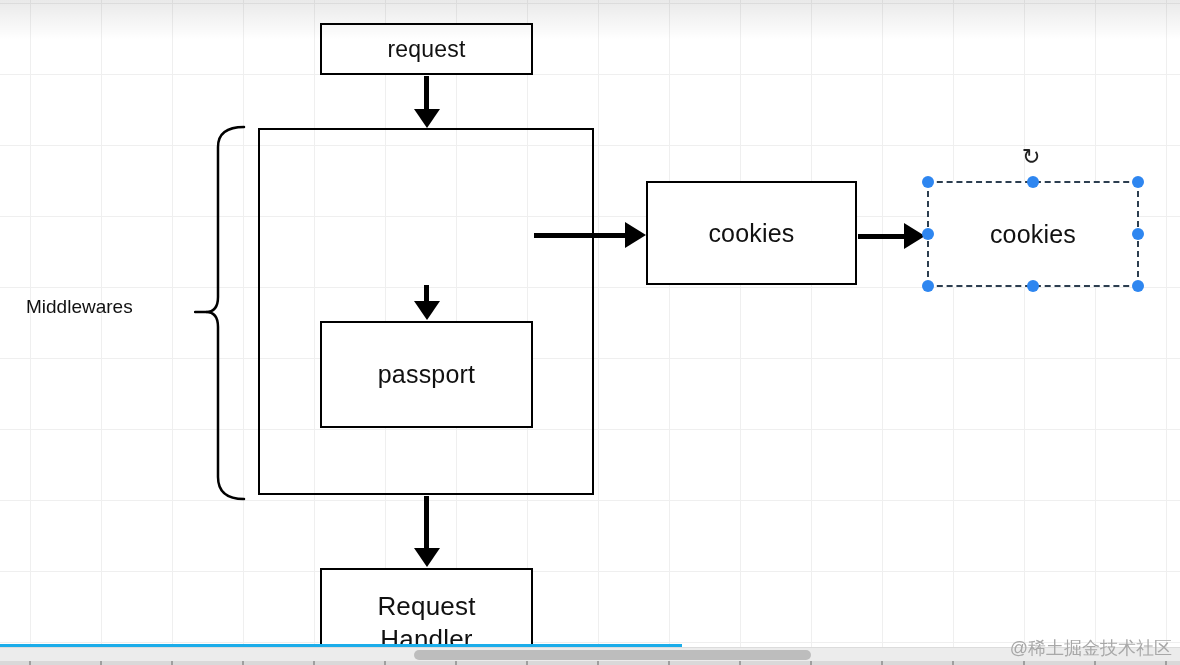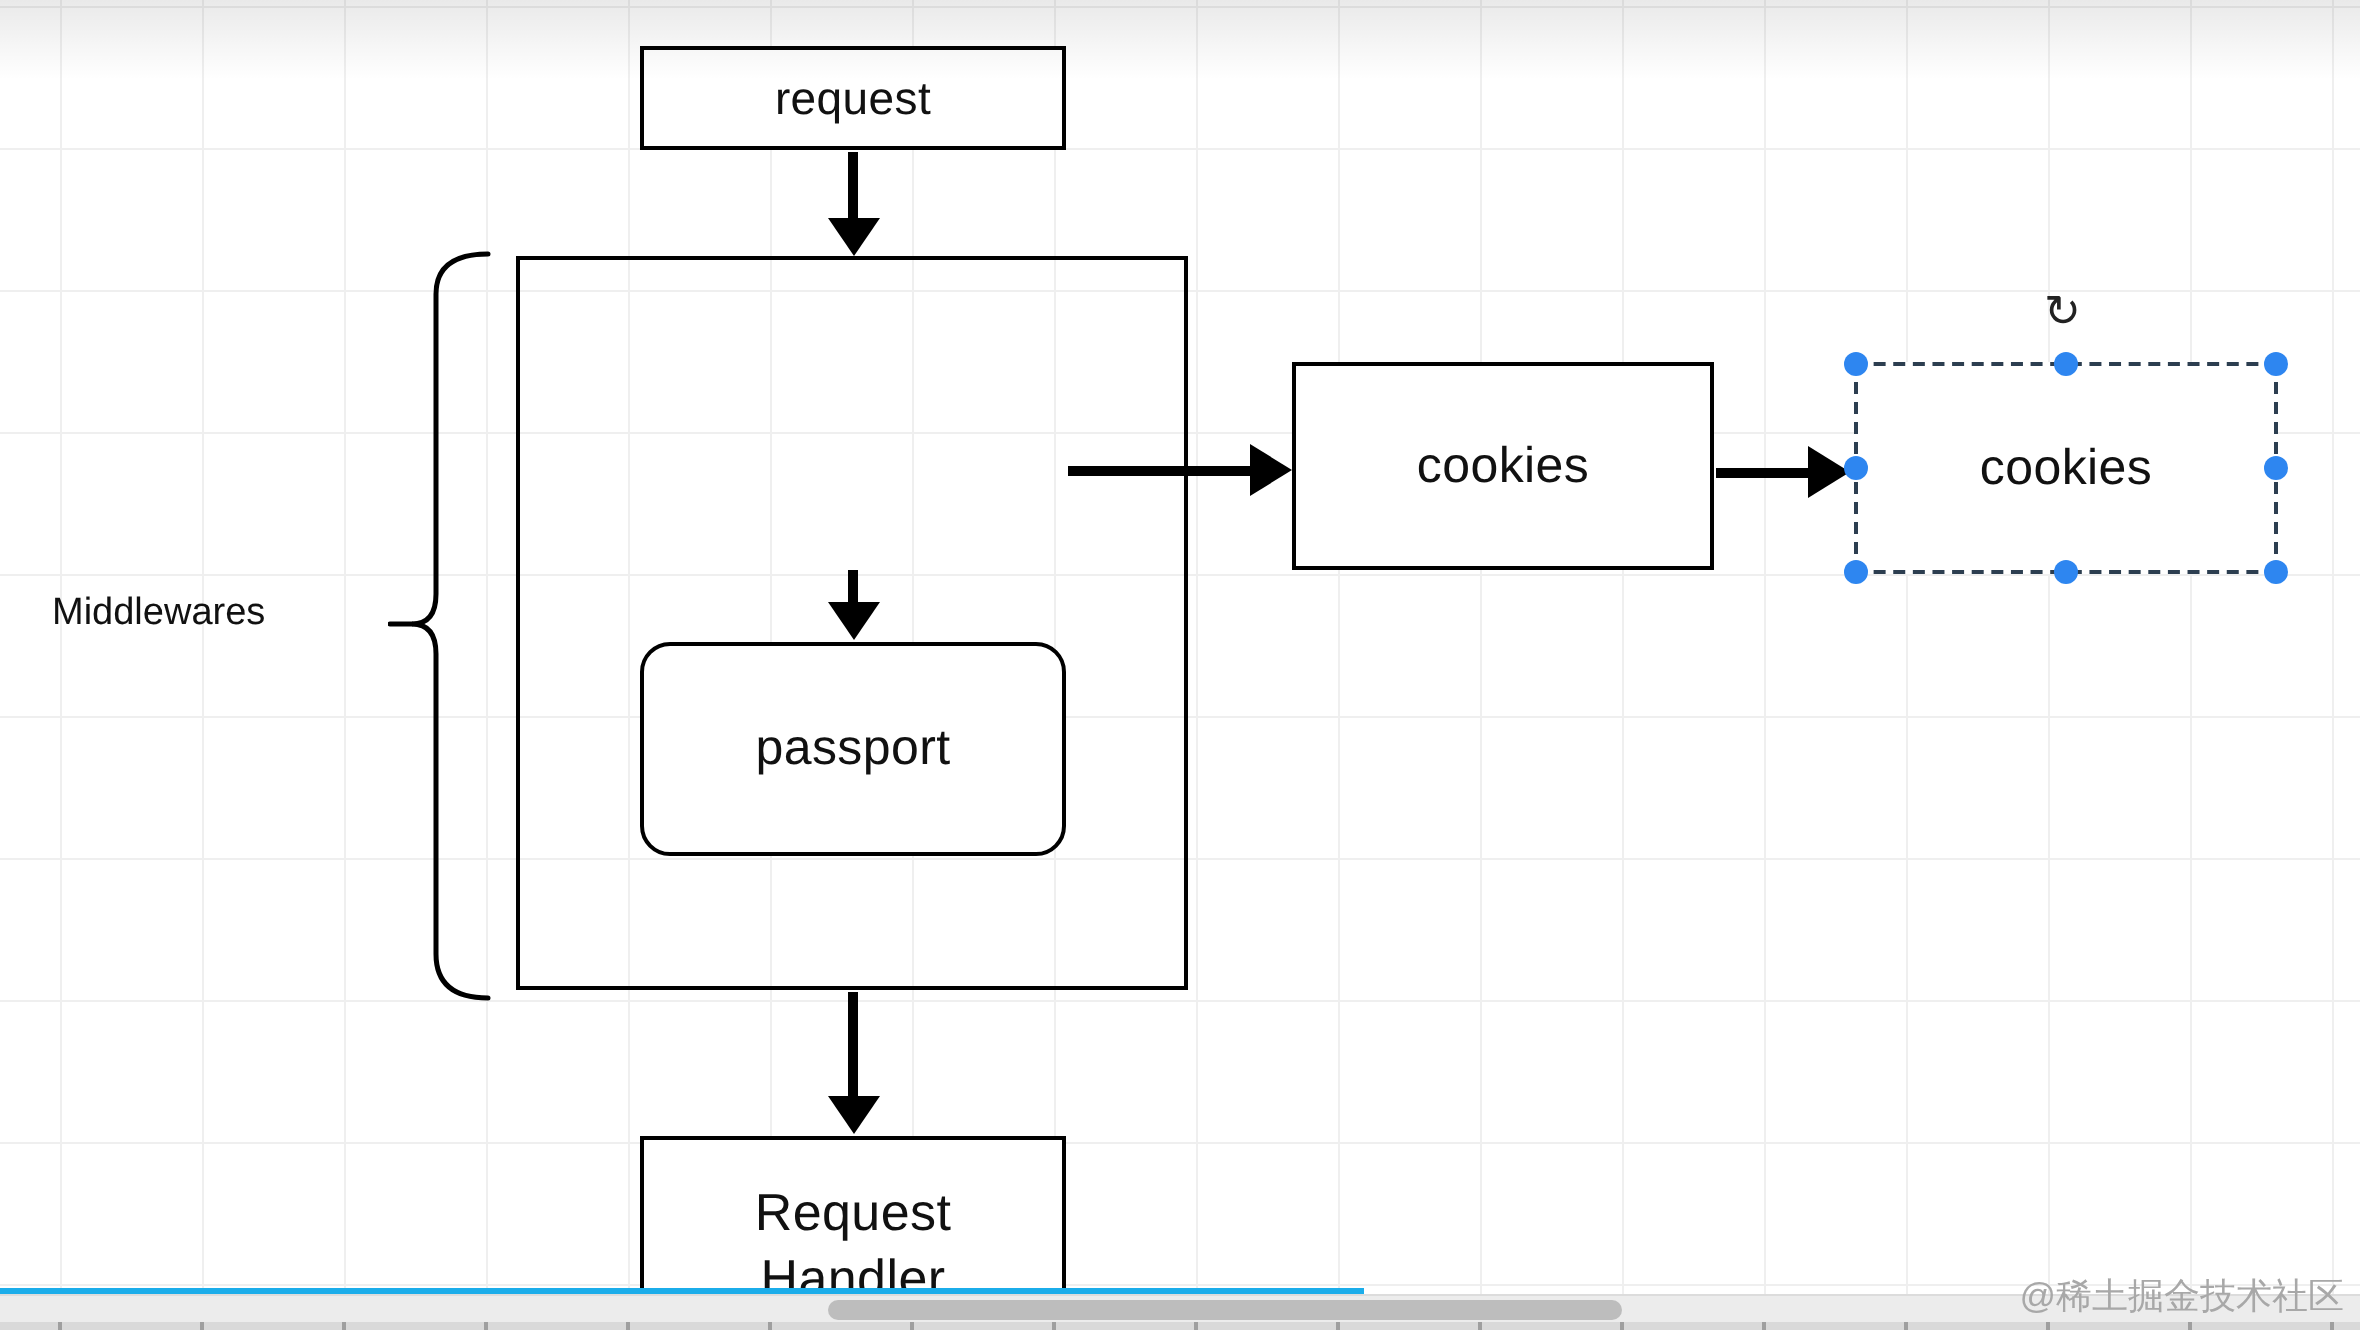--- a/index.html
+++ b/index.html
@@ -32,21 +32,21 @@
     background: #ffffff;
     border: 2px solid #000000;
     display: flex; align-items: center; justify-content: center;
     text-align: center;
     font-size: 25px; color: #111;
     letter-spacing: 0.2px;
   }
   .node-request        { left: 320px; top: 23px;  width: 213px; height: 52px; font-size: 23px; }
   .node-container      { left: 258px; top: 128px; width: 336px; height: 367px; background: transparent; }
   .node-cookie-session { left: 320px; top: 180px; width: 213px; height: 104px; }
-  .node-passport       { left: 320px; top: 321px; width: 213px; height: 107px; border-radius: 15px; }
+  .node-passport       { left: 320px; top: 321px; width: 213px; height: 107px; }
   .node-cookies        { left: 646px; top: 181px; width: 211px; height: 104px; text-align: right; }
   .node-request-handler{ left: 320px; top: 568px; width: 213px; height: 110px;
                          flex-direction: column; font-size: 26px; line-height: 33px;
                          justify-content: flex-start; padding-top: 20px; }
 
   
   .node-keygrip {
     left: 927px; top: 181px; width: 212px; height: 106px;
     border: 2px dashed #2c3e50;
   }

